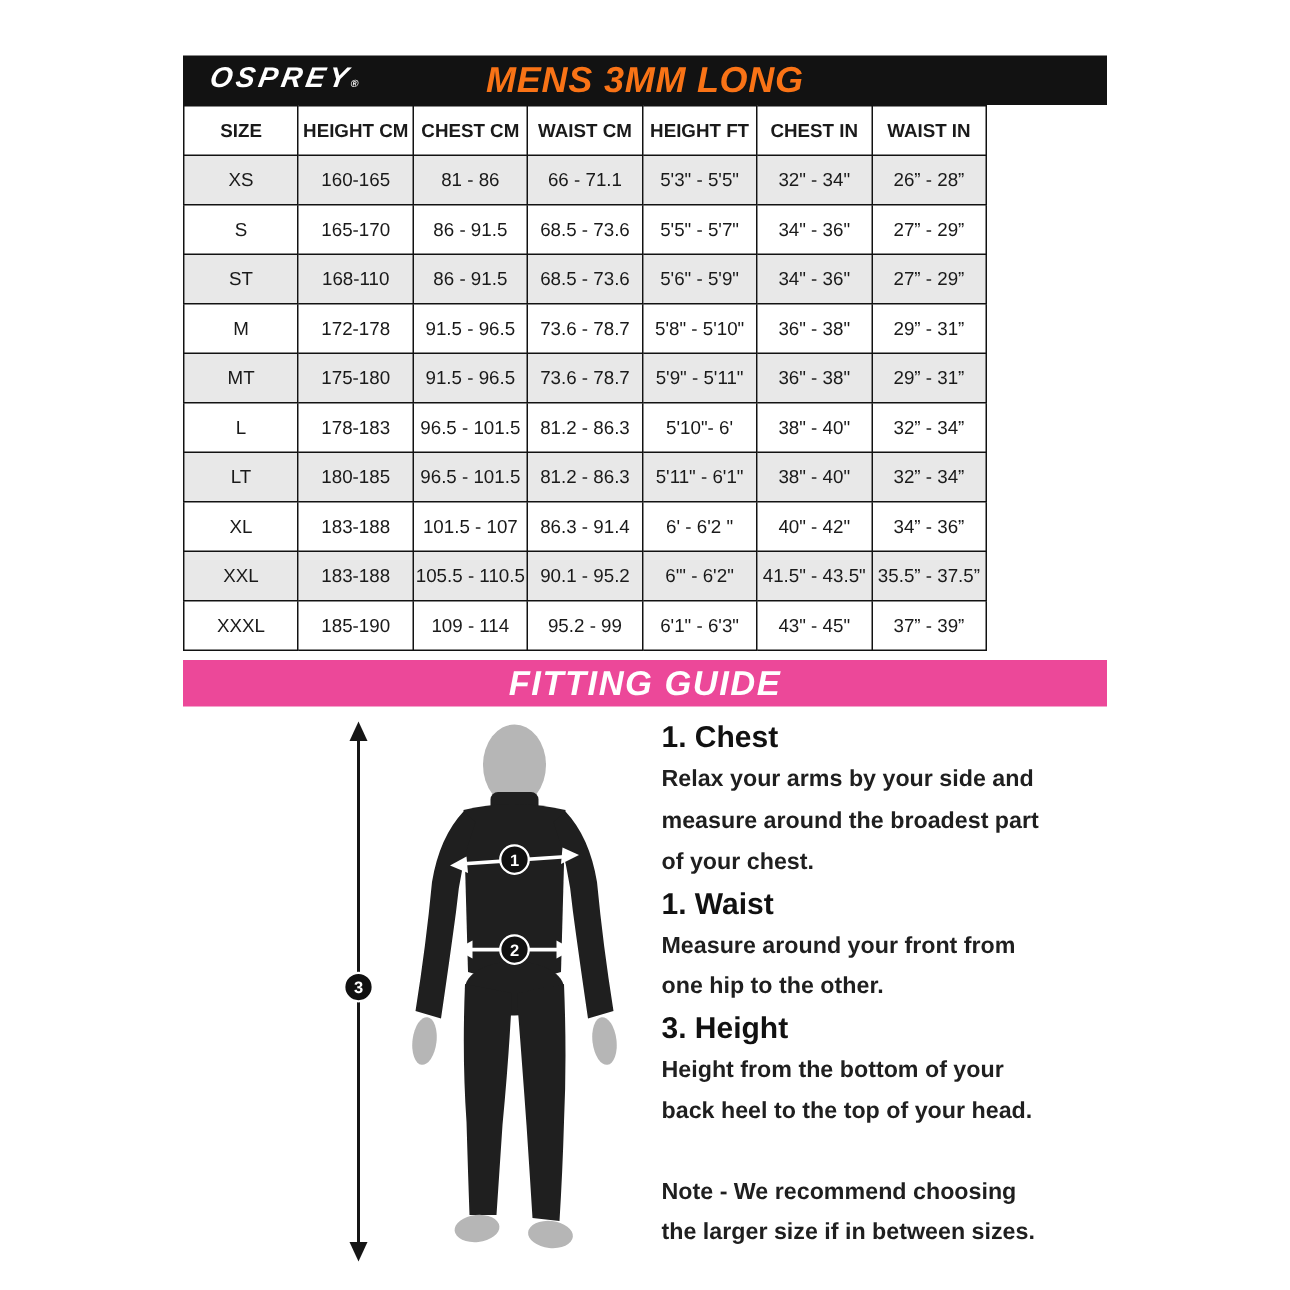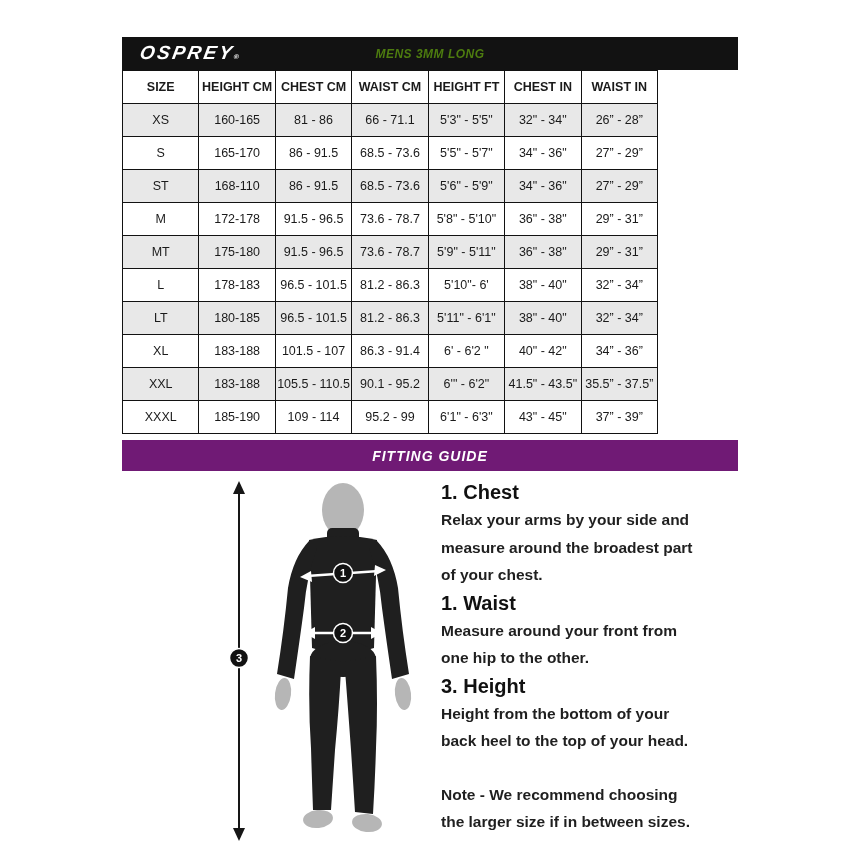--- a/index.html
+++ b/index.html
@@ -13,36 +13,36 @@
     height:33px;background:#121212;position:relative;
     display:flex;align-items:center;justify-content:center;
   }
   .logo{
     position:absolute;left:18px;top:5px;color:#ffffff;
     font-weight:bold;font-style:italic;font-size:19px;letter-spacing:2.5px;
     transform:skewX(-10deg);white-space:nowrap;
   }
   .logo .reg{font-size:7px;letter-spacing:0;vertical-align:baseline;}
   .title{
-    color:#4d7c0f;font-weight:bold;font-style:italic;font-size:12px;
+    color:#f97316;font-weight:bold;font-style:italic;font-size:24px;
     letter-spacing:0.5px;white-space:nowrap;
   }
   table.size-table{
     border-collapse:collapse;table-layout:fixed;width:536px;background:#ffffff;
   }
   table.size-table th,table.size-table td{
     border:1px solid #121212;height:32px;padding:0;text-align:center;
     vertical-align:middle;font-size:12.5px;overflow:hidden;white-space:nowrap;
   }
   table.size-table th{font-weight:bold;background:#ffffff;}
   table.size-table tbody tr:nth-child(odd){background:#e8e8e8;}
   .fitbar{
-    margin-top:6px;height:31px;background:#701a75;color:#ffffff;
+    margin-top:6px;height:31px;background:#ec4899;color:#ffffff;
     display:flex;align-items:center;justify-content:center;
-    font-weight:bold;font-style:italic;font-size:14px;letter-spacing:1px;
+    font-weight:bold;font-style:italic;font-size:23px;letter-spacing:1px;
   }
   
   .guide{position:absolute;left:0;top:478px;width:860px;height:372px;}
   .figure-wrap{position:absolute;left:225px;top:2px;width:200px;height:362px;}
   .guide-text{position:absolute;left:441px;top:0px;width:312px;}
   .guide-text h3{
     margin:0;font-size:20px;line-height:28px;font-weight:bold;color:#111111;
   }
   .guide-text p{
     margin:0;font-size:15.5px;line-height:27.5px;font-weight:bold;color:#1f1f1f;

